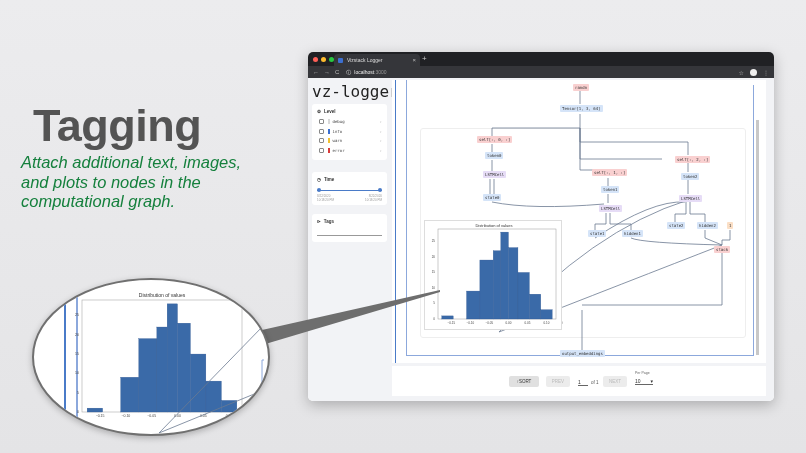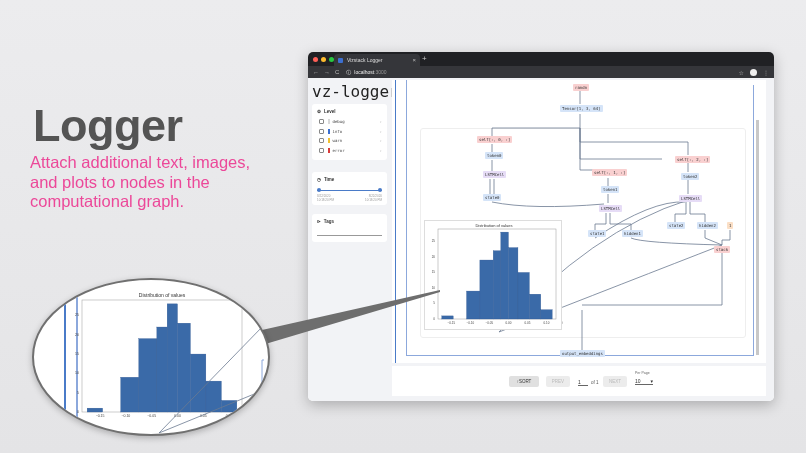--- a/index.html
+++ b/index.html
@@ -7,22 +7,22 @@
   body {
     background: linear-gradient(180deg, #ececee 0%, #e4e4e6 100%);
     font-family: "Liberation Sans", sans-serif;
     position: relative;
   }
   .slide-title {
     position: absolute; left: 33px; top: 100px;
     font-size: 45px; font-weight: bold; color: #545454; letter-spacing: -0.5px;
   }
   .slide-sub {
-    position: absolute; left: 30px; top: 153px; width: 250px;
-    font-size: 16.5px; line-height: 19.5px; color: #ec4899;
+    position: absolute; left: 21px; top: 153px; width: 250px;
+    font-size: 16.5px; line-height: 19.5px; color: #15803d; font-style: italic;
   }
   
   .browser {
     position: absolute; left: 308px; top: 52px; width: 466px; height: 349px;
     background: #fff; border-radius: 5px; overflow: hidden;
     box-shadow: 0 4px 14px rgba(0,0,0,0.25);
   }
   .titlebar { height: 14px; background: #202124; display: flex; align-items: center; padding-left: 5px; position: relative; }
   .dot { width: 5px; height: 5px; border-radius: 50%; margin-right: 3px; }
   .tab {
@@ -67,21 +67,21 @@
   
   .mag {
     position: absolute; left: 32px; top: 278px; width: 238px; height: 158px;
     border-radius: 50%; border: 2.5px solid #707070; background: #fff; overflow: hidden;
     box-shadow: 0 2px 6px rgba(0,0,0,0.25);
   }
 </style>
 </head>
 <body>
 
-<div class="slide-title">Logger</div>
+<div class="slide-title">Tagging</div>
 <div class="slide-sub">Attach additional text, images, and plots to nodes in the computational graph.</div>
 
 <div class="browser">
   <div class="titlebar">
     <span class="dot" style="background:#ff5f57"></span>
     <span class="dot" style="background:#febc2e"></span>
     <span class="dot" style="background:#28c840"></span>
     <div class="tab">
       <span class="fav"></span>
       <span>Vizstack Logger</span>

